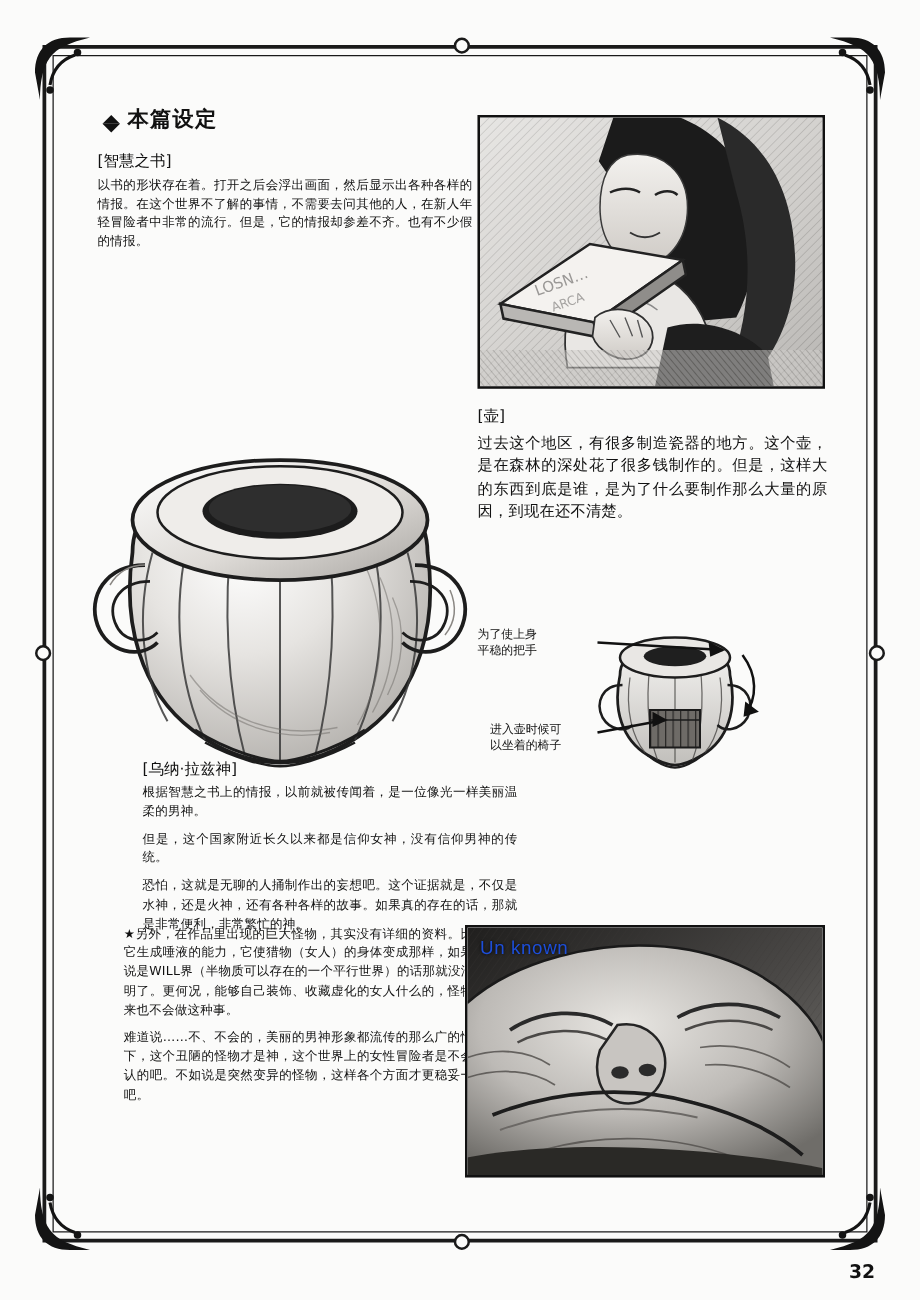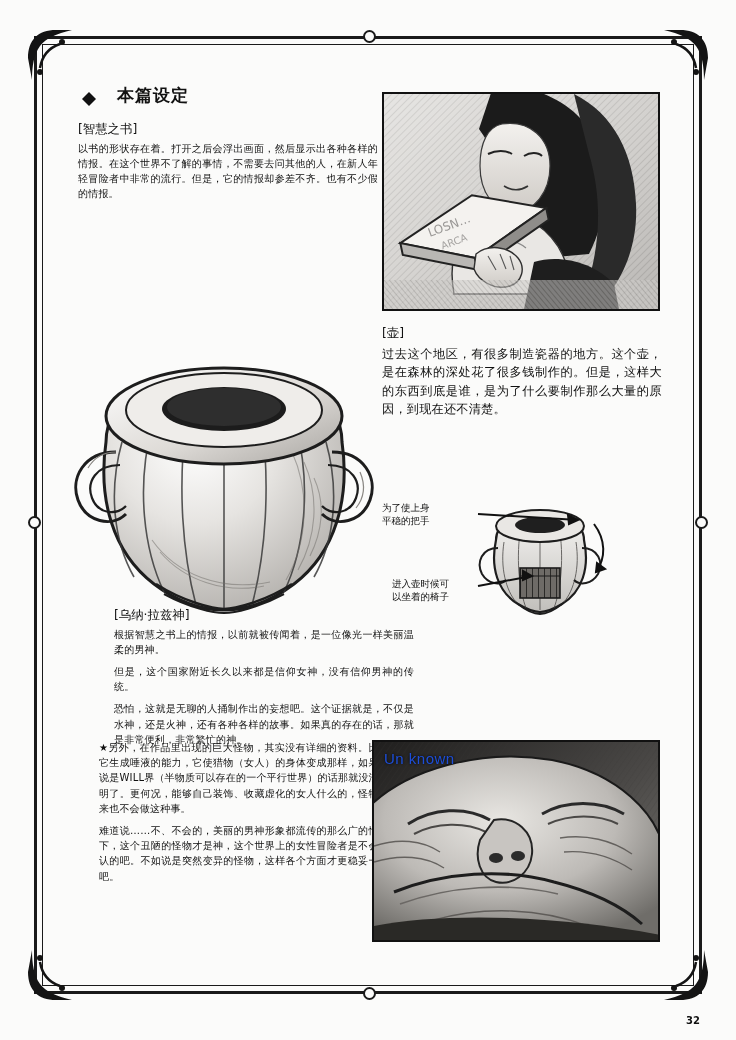--- a/index.html
+++ b/index.html
@@ -57,21 +57,21 @@
     left: 64px; top: 74px; right: 62px; bottom: 70px;
   }
 
   .section-title {
     font-family: "DejaVu Sans", sans-serif;
     font-size: 17px;
     font-weight: bold;
     letter-spacing: 1px;
     display: flex;
     align-items: center;
-    gap: 21px;
+    gap: 6px;
     margin: 10px 0 8px 18px;
   }
   .diamond {
     width: 0; height: 0;
     border: 7px solid transparent;
     border-bottom-color: #111;
     position: relative;
     top: -4px;
   }
   .diamond::after {
@@ -168,21 +168,21 @@
     top: 666px;
     width: 290px;
     margin-left: 21px;
   }
 
   .page-number {
     position: absolute;
     right: 36px;
     bottom: 14px;
     font-family: "DejaVu Sans", sans-serif;
-    font-size: 10px;
+    font-size: 15px;
     font-weight: bold;
   }
 </style>
 </head>
 <body>
 
 <div class="page">
 
   <div class="frame-outer"></div>
   <div class="frame-inner"></div>

